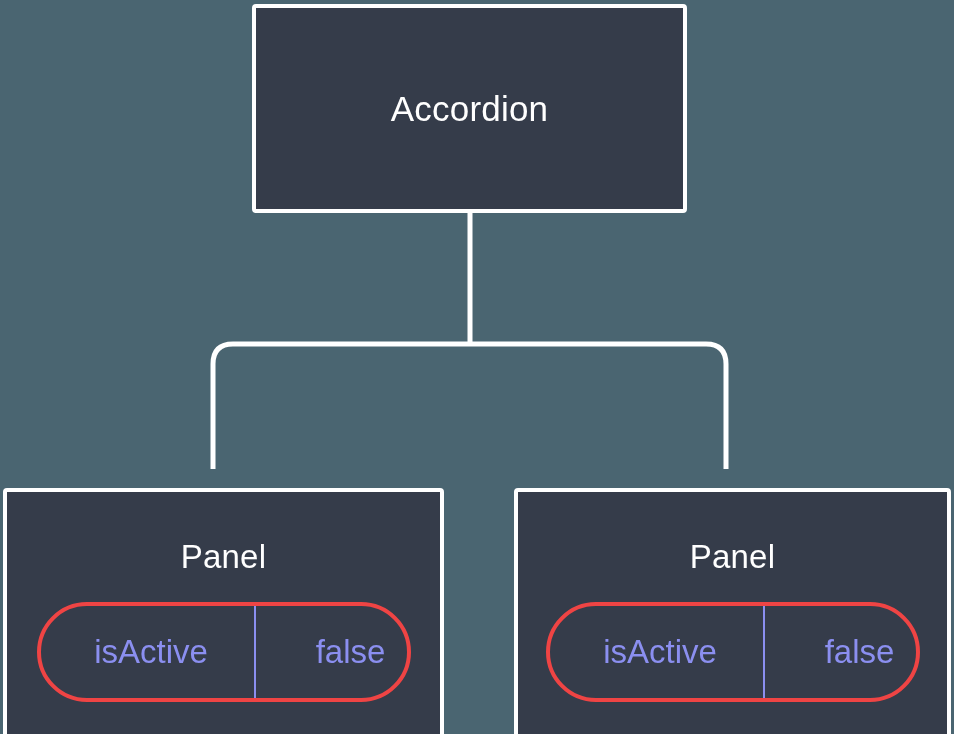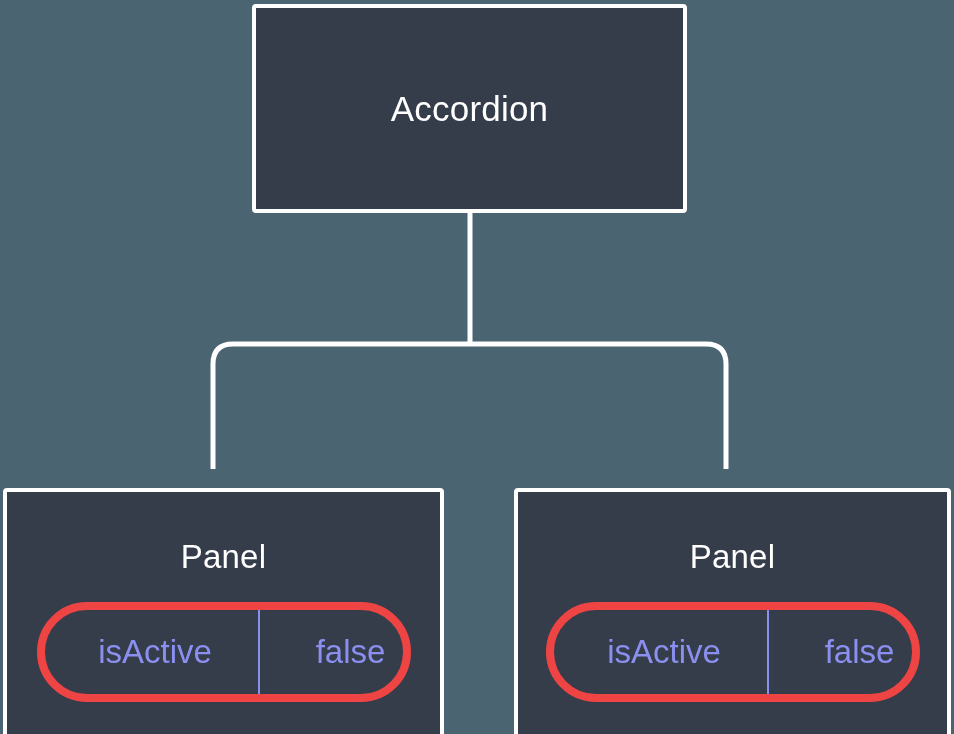--- a/index.html
+++ b/index.html
@@ -84,21 +84,21 @@
   .node-panel .node-title {
     font-size: 33px;
     line-height: 38px;
     margin-bottom: 26px;
   }
 
   
   .prop-pill {
     display: flex;
     align-items: stretch;
-    border: 8px solid #ef4444;
+    border: 4px solid #ef4444;
     border-radius: 999px;
     height: 100px;
     overflow: hidden;
   }
 
   #node-panel-0 .prop-pill { width: 374px; }
   #node-panel-1 .prop-pill { width: 374px; }
 
   .prop-key,
   .prop-value {

